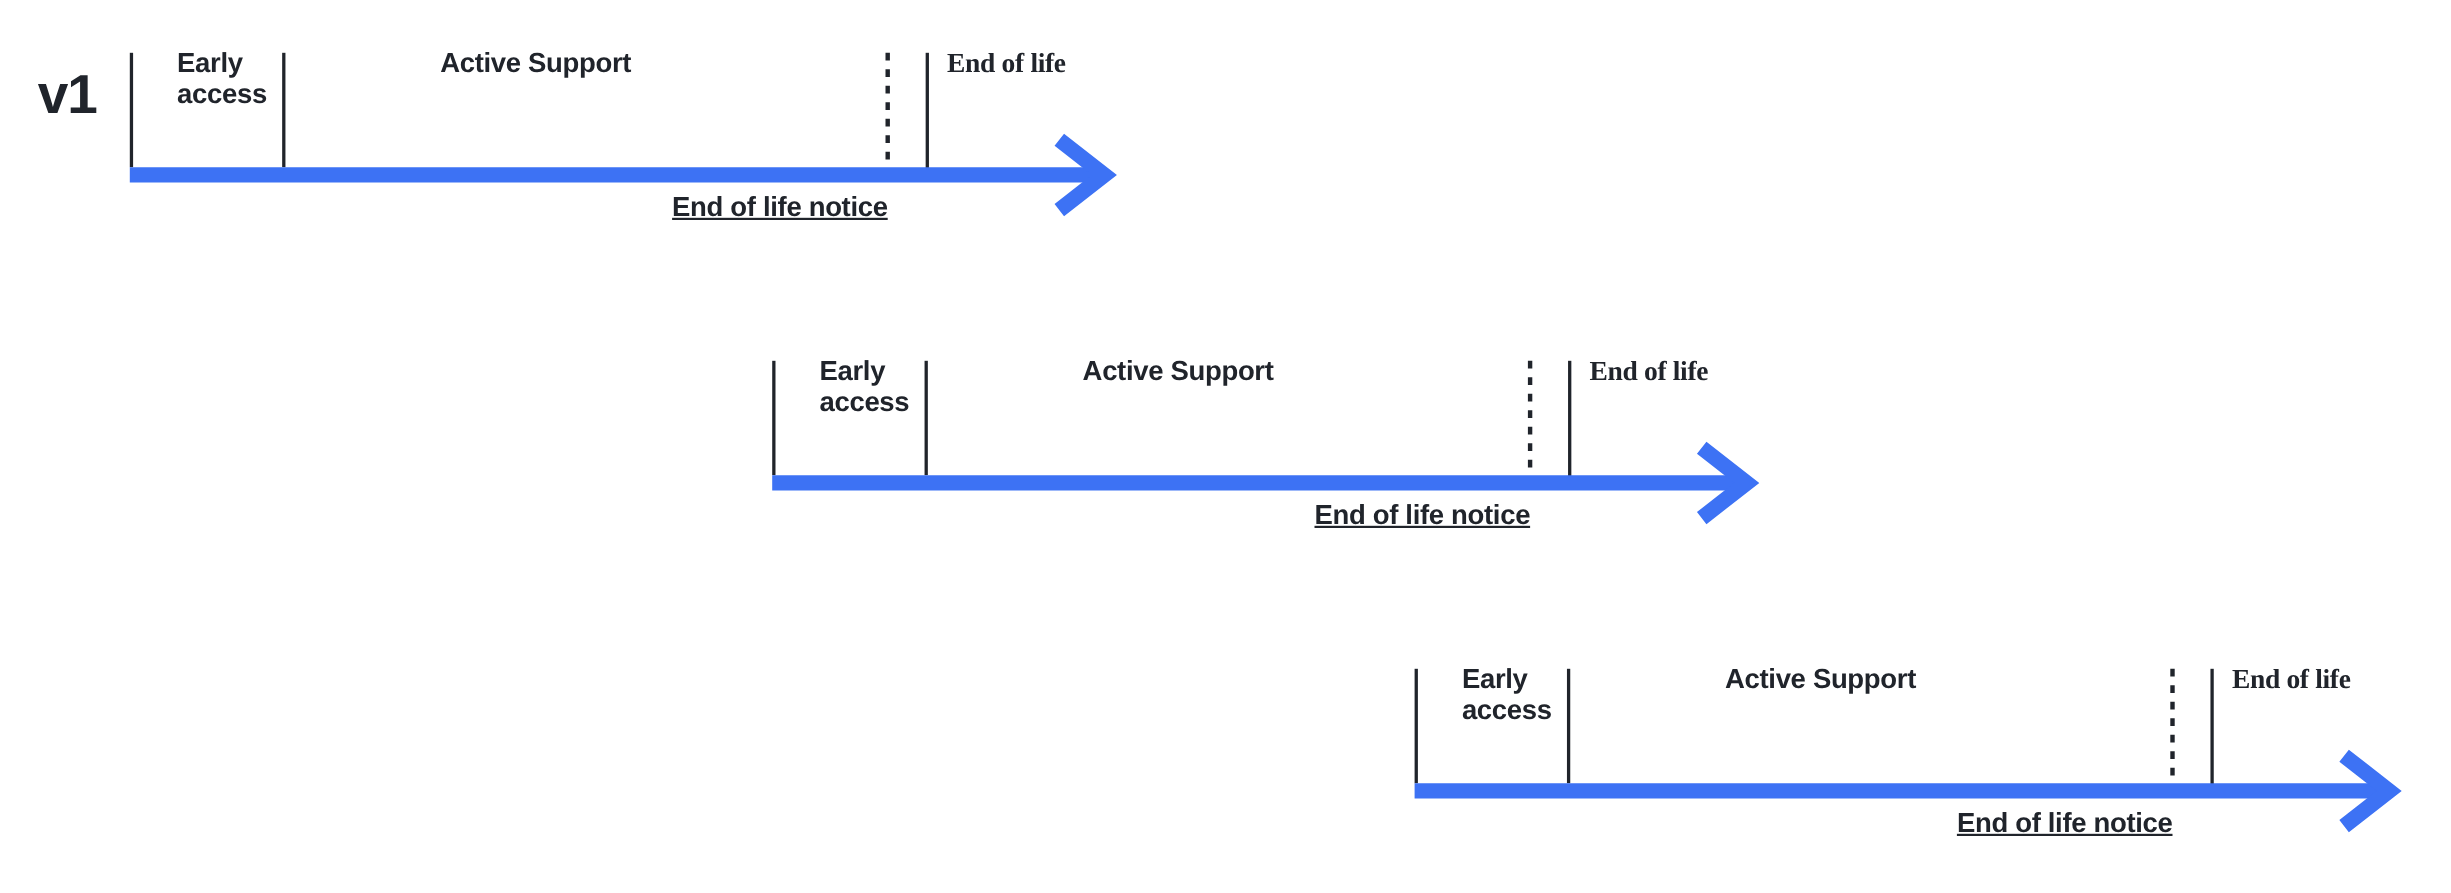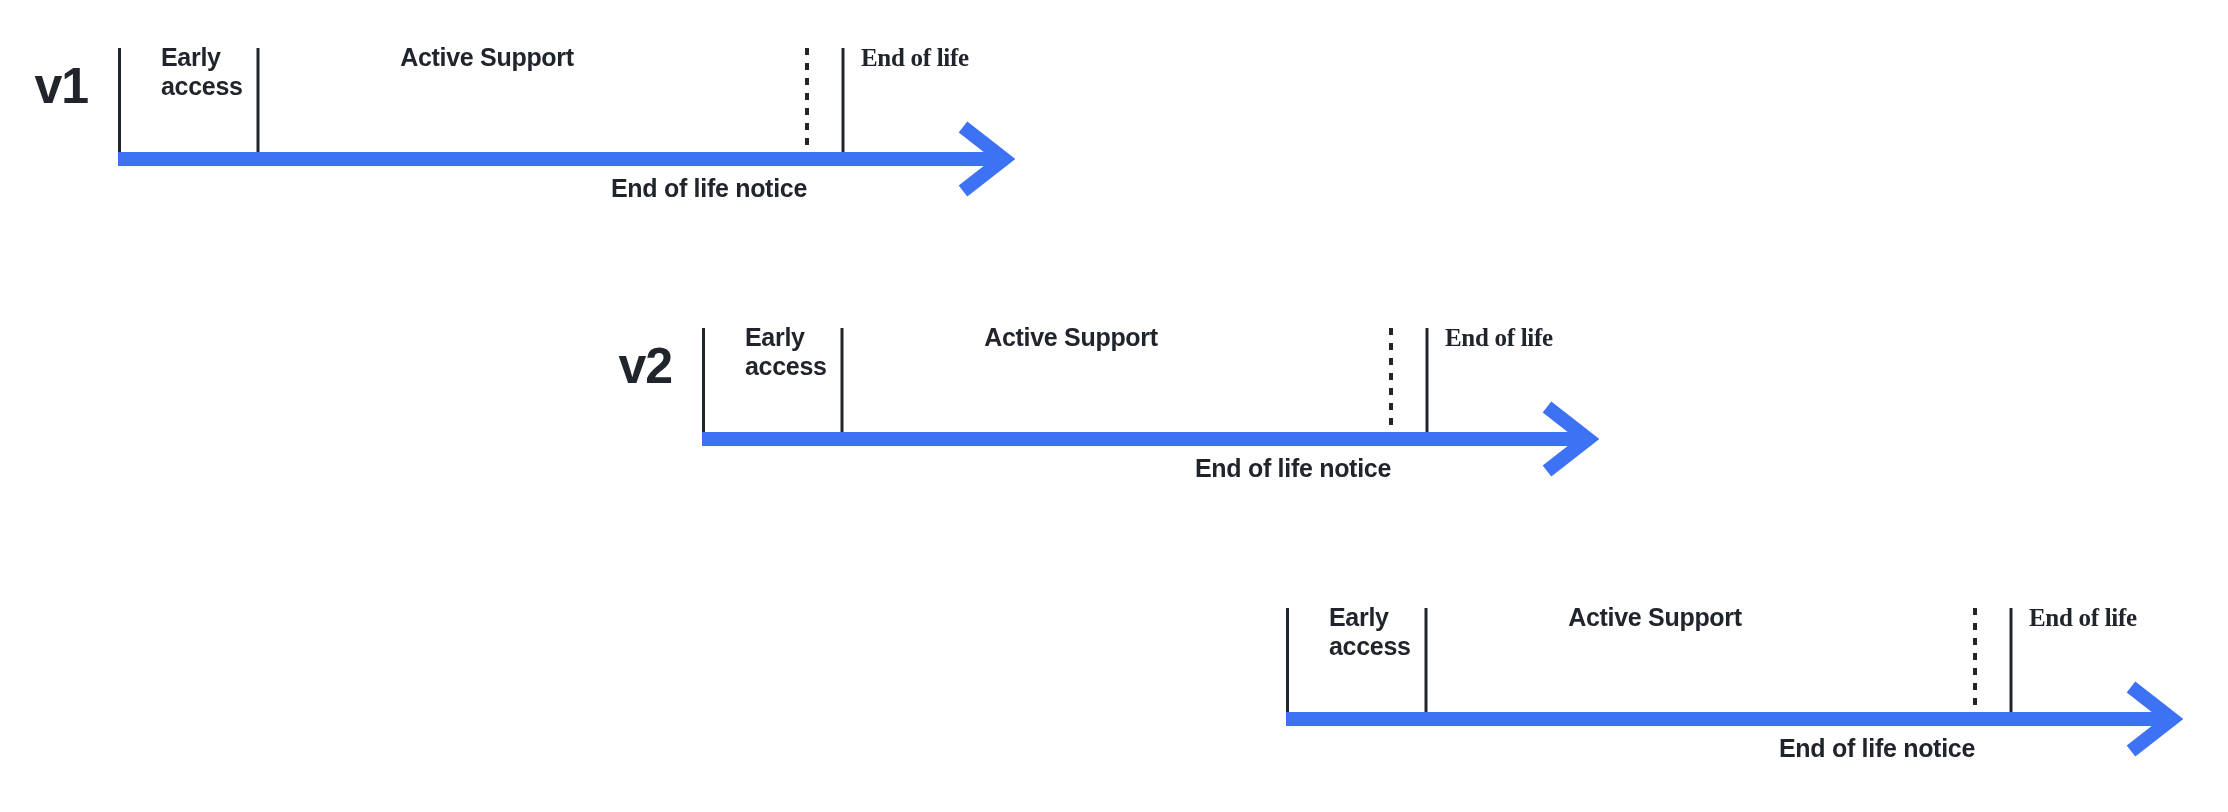--- a/index.html
+++ b/index.html
@@ -70,20 +70,21 @@
     width: 190px;
     white-space: nowrap;
     font-family: Liberation Serif, serif;
   }
   .lbl-notice {
     left: 369px;
     top: 126px;
     width: 320px;
     text-align: right;
     white-space: nowrap;
+    text-decoration: underline;
   }
   .tick {
     stroke: var(--ink, #20242B);
   }
   .arrow {
     stroke: var(--blue, #3D72F4);
   }
 </style>
 </head>
 <body>
@@ -98,21 +99,20 @@
       <line class="tick" x1="725" y1="0" x2="725" y2="105" stroke-width="3"></line>
       <line class="arrow" x1="0" y1="111" x2="882" y2="111" stroke-width="14"></line>
       <polyline class="arrow" points="845,79 886,111 845,143" fill="none" stroke-width="14" stroke-miterlimit="10"></polyline>
     </svg>
     <div class="phase-label lbl-early">Early access</div>
     <div class="phase-label lbl-active">Active Support</div>
     <div class="phase-label lbl-eol">End of life</div>
     <div class="phase-label lbl-notice">End of life notice</div>
   </div>
     <div class="timeline-row" style="left: 702px; top: 328px;">
-    <div class="version-label">v2</div>
     <svg class="axis-svg" width="940" height="175" viewBox="0 0 940 175">
       <line class="tick" x1="1.5" y1="0" x2="1.5" y2="104" stroke-width="3"></line>
       <line class="tick" x1="140" y1="0" x2="140" y2="104" stroke-width="3"></line>
       <line class="tick" x1="689" y1="0" x2="689" y2="101" stroke-width="4" stroke-dasharray="7 8"></line>
       <line class="tick" x1="725" y1="0" x2="725" y2="105" stroke-width="3"></line>
       <line class="arrow" x1="0" y1="111" x2="882" y2="111" stroke-width="14"></line>
       <polyline class="arrow" points="845,79 886,111 845,143" fill="none" stroke-width="14" stroke-miterlimit="10"></polyline>
     </svg>
     <div class="phase-label lbl-early">Early access</div>
     <div class="phase-label lbl-active">Active Support</div>

